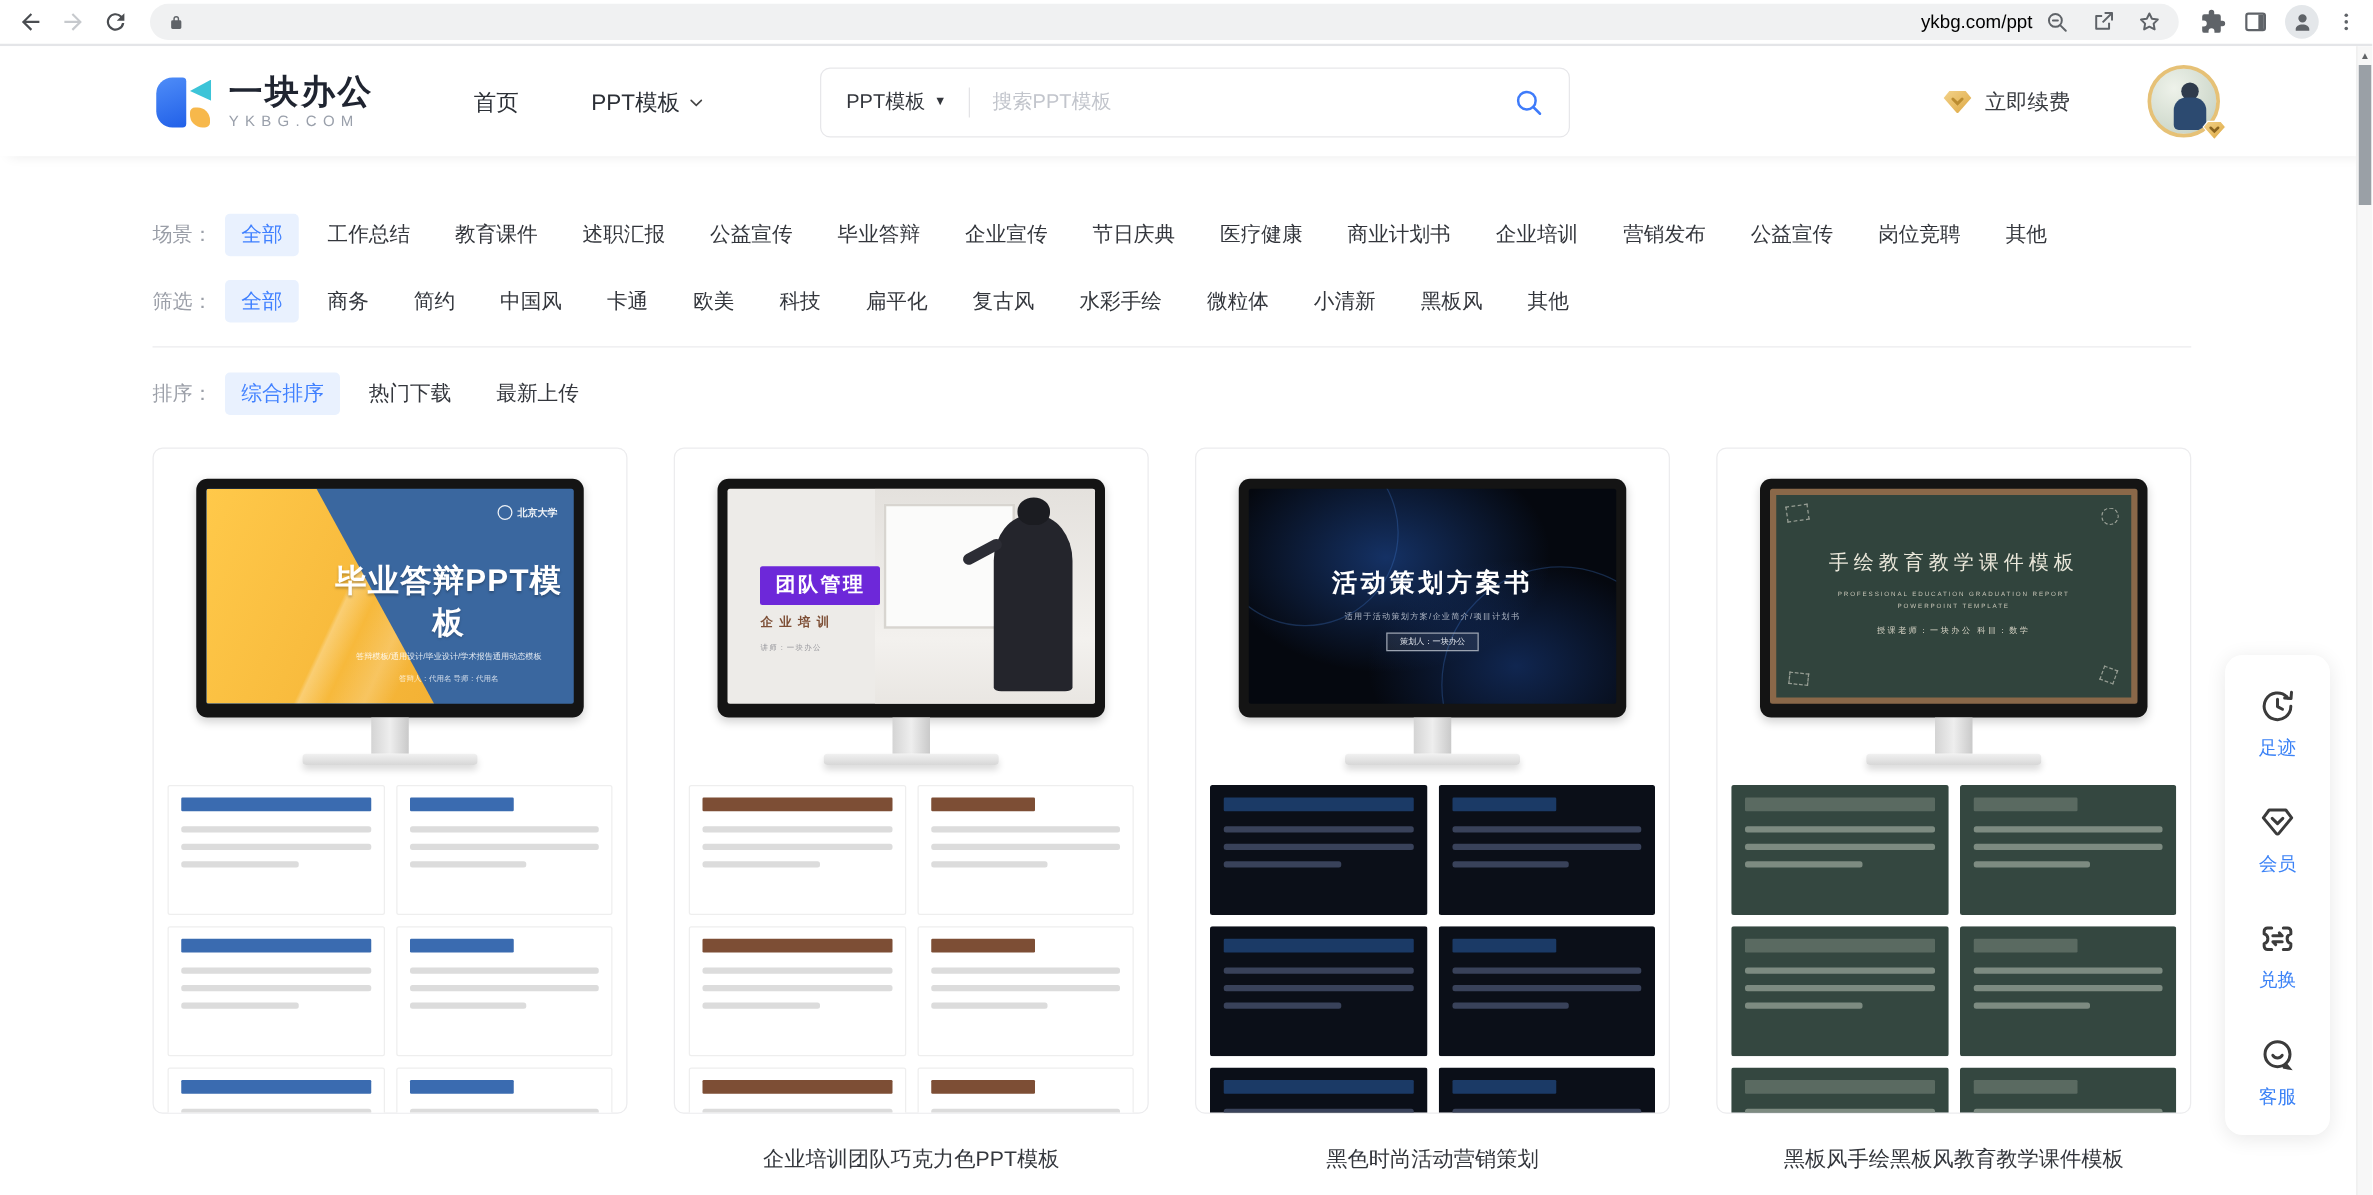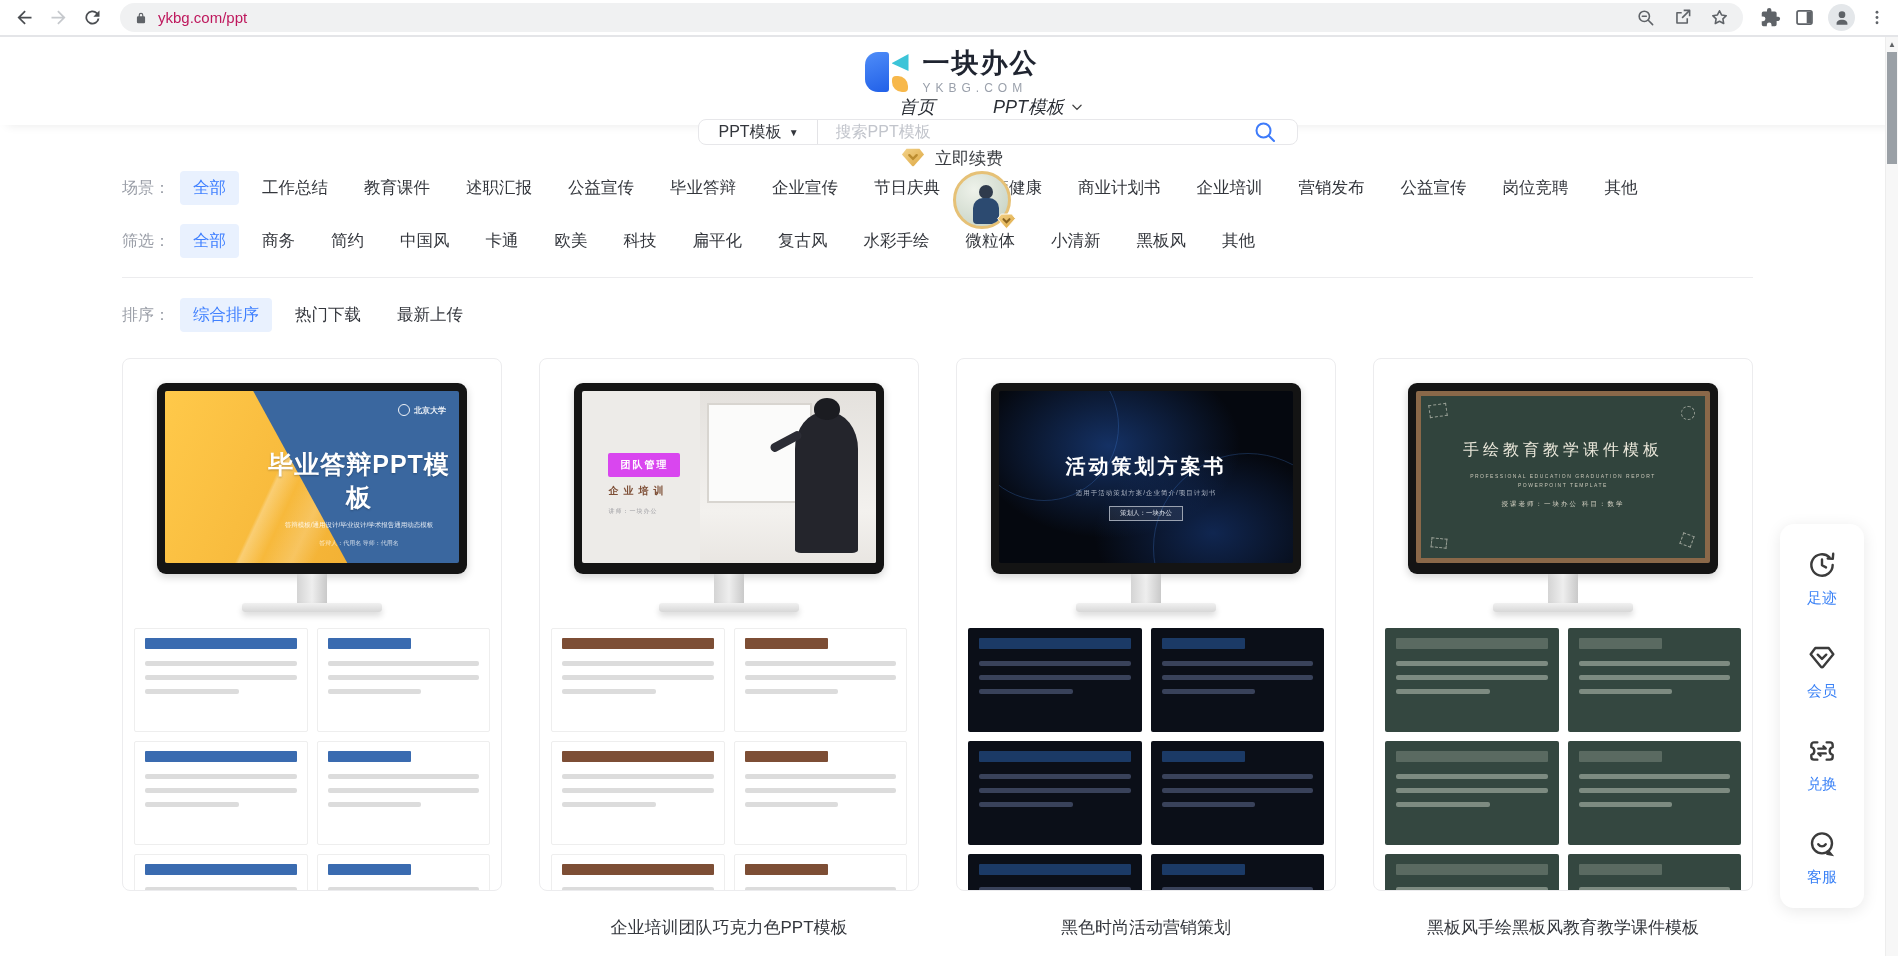--- a/index.html
+++ b/index.html
@@ -9,49 +9,49 @@
   svg { display:block; }
 
   
   .browser-bar { height:37px; background:#fff; display:flex; align-items:center;
     padding:0 12px 0 14px; gap:13px; border-bottom:2px solid #e4e5e8; }
   .b-icon { width:21px; height:21px; flex:0 0 auto; cursor:pointer; }
   .b-icon svg { width:100%; height:100%; }
   .url-pill { flex:1; height:29px; background:#f0f1f2; border-radius:15px;
     display:flex; align-items:center; padding:0 14px; gap:10px; margin:0 4px; }
   .url-pill .lock { width:14px; height:14px; }
-  .url-text { font-size:15px; color:#be185d; flex:1; }
+  .url-text { font-size:15px; color:#000000; flex:1;text-align:right; }
   .pill-right { display:flex; gap:18px; }
   .pill-right .b-icon { width:19px; height:19px; }
   .profile-chip { width:27px; height:27px; border-radius:50%; background:#e4e7ea;
     display:flex; align-items:center; justify-content:center; }
   .profile-chip svg { width:20px; height:20px; }
 
   
   .page-scrollbar { position:absolute; right:0; top:37px; bottom:0; width:13px;
     background:#f7f7f7; border-left:1px solid #ededed; z-index:40; }
   .scroll-arrow { height:14px; display:flex; align-items:center; justify-content:center;
     font-size:8px; color:#606366; }
   .scroll-thumb { position:absolute; top:15px; left:1px; right:1px; height:112px;
     background:#9aa0a6; }
 
   
   .site-header { height:88px; background:#fff; display:flex; align-items:center;
-    padding:12px 120px 0 125px; box-shadow:0 7px 10px -7px rgba(0,0,0,.09); position:relative; z-index:10;flex-direction:column; }
+    padding:1px 120px 0 125px; box-shadow:0 7px 10px -7px rgba(0,0,0,.09); position:relative; z-index:10; }
   .logo { display:flex; align-items:center; gap:12px; cursor:pointer; }
   .logo-mark { width:46px; height:46px; position:relative; }
   .logo-blue { position:absolute; left:0; top:3px; width:24px; height:40px;
     background:linear-gradient(160deg,#4f8df8,#2160e8); border-radius:13px 3px 3px 13px; }
   .logo-teal { position:absolute; right:2px; top:5px; width:17px; height:17px;
     background:#3cc4d8; clip-path:polygon(100% 0,100% 100%,0 55%); }
   .logo-gold { position:absolute; right:3px; bottom:3px; width:16px; height:16px;
     background:#f7b84b; border-radius:4px 10px 4px 10px; }
   .logo-text-cn { font-size:27px; font-weight:bold; color:#1f2430; letter-spacing:2px; line-height:1.1; }
   .logo-text-en { font-size:12px; color:#9aa0ab; letter-spacing:5px; margin-top:2px; }
-  .main-nav { display:flex; align-items:center; gap:58px; margin-left:80px;font-style:italic; }
+  .main-nav { display:flex; align-items:center; gap:58px; margin-left:80px; }
   .nav-item { font-size:18px; color:#2b2f36; cursor:pointer; display:flex; align-items:center; gap:6px; }
   .nav-item .chev { width:14px; height:14px; }
   .search-box { margin-left:92px; width:600px; height:56px; border:1px solid #e7e7ea;
     border-radius:8px; display:flex; align-items:center; padding:0 20px; background:#fff; }
   .search-cat { font-size:16px; color:#33363c; display:flex; align-items:center; gap:7px; cursor:pointer; white-space:nowrap; }
   .search-cat .caret { font-size:10px; color:#33363c; }
   .search-div { width:1px; height:24px; background:#e3e3e6; margin:0 18px; }
   .search-input { flex:1; border:none; outline:none; font-size:16px; color:#333;
     font-family:inherit; background:transparent; }
   .search-input::placeholder { color:#c2c5cc; }
@@ -115,21 +115,21 @@
   .s2-photo { position:absolute; right:0; top:0; width:60%; height:100%;
     background:linear-gradient(#e4e1dd,#f3f1ee 70%,#e9e6e2); }
   .s2-board { position:absolute; left:4%; top:7%; width:60%; height:58%; background:#fbfbfa; border:2px solid #d8d5d0; }
   .s2-person { position:absolute; right:10%; top:12%; width:36%; height:82%;
     background:#24252c; border-radius:46% 46% 6px 6px / 26% 26% 3px 3px; }
   .s2-person::before { content:""; position:absolute; left:30%; top:-14px; width:26px; height:22px;
     border-radius:50% 50% 45% 45%; background:#1b1c21; }
   .s2-person::after { content:""; position:absolute; left:-26px; top:18%; width:34px; height:9px;
     background:#2c2d35; border-radius:5px; transform:rotate(-28deg); }
   .s2-left { position:absolute; left:9%; top:36%; }
-  .s2-box { display:inline-block; background:#d946ef; color:#fff; font-size:10px; font-weight:bold;
+  .s2-box { display:inline-block; background:#6d28d9; color:#fff; font-size:16px; font-weight:bold;
     letter-spacing:2px; padding:5px 12px; border-radius:2px;text-align:right; }
   .s2-sub { font-size:10px; color:#7d4e35; letter-spacing:5px; margin-top:7px; font-weight:bold; }
   .s2-note { font-size:6px; color:#9a9documents59f; color:#9a9a9f; margin-top:9px; letter-spacing:1px; }
 
   
   .s3 { background:#05080f; }
   .s3-glow { position:absolute; border-radius:50%; }
   .s3-glow.g1 { width:300px; height:210px; left:-40px; top:-50px;
     background:radial-gradient(ellipse at center,rgba(36,90,185,.5),transparent 62%); }
   .s3-glow.g2 { width:280px; height:200px; right:-60px; bottom:-70px;

